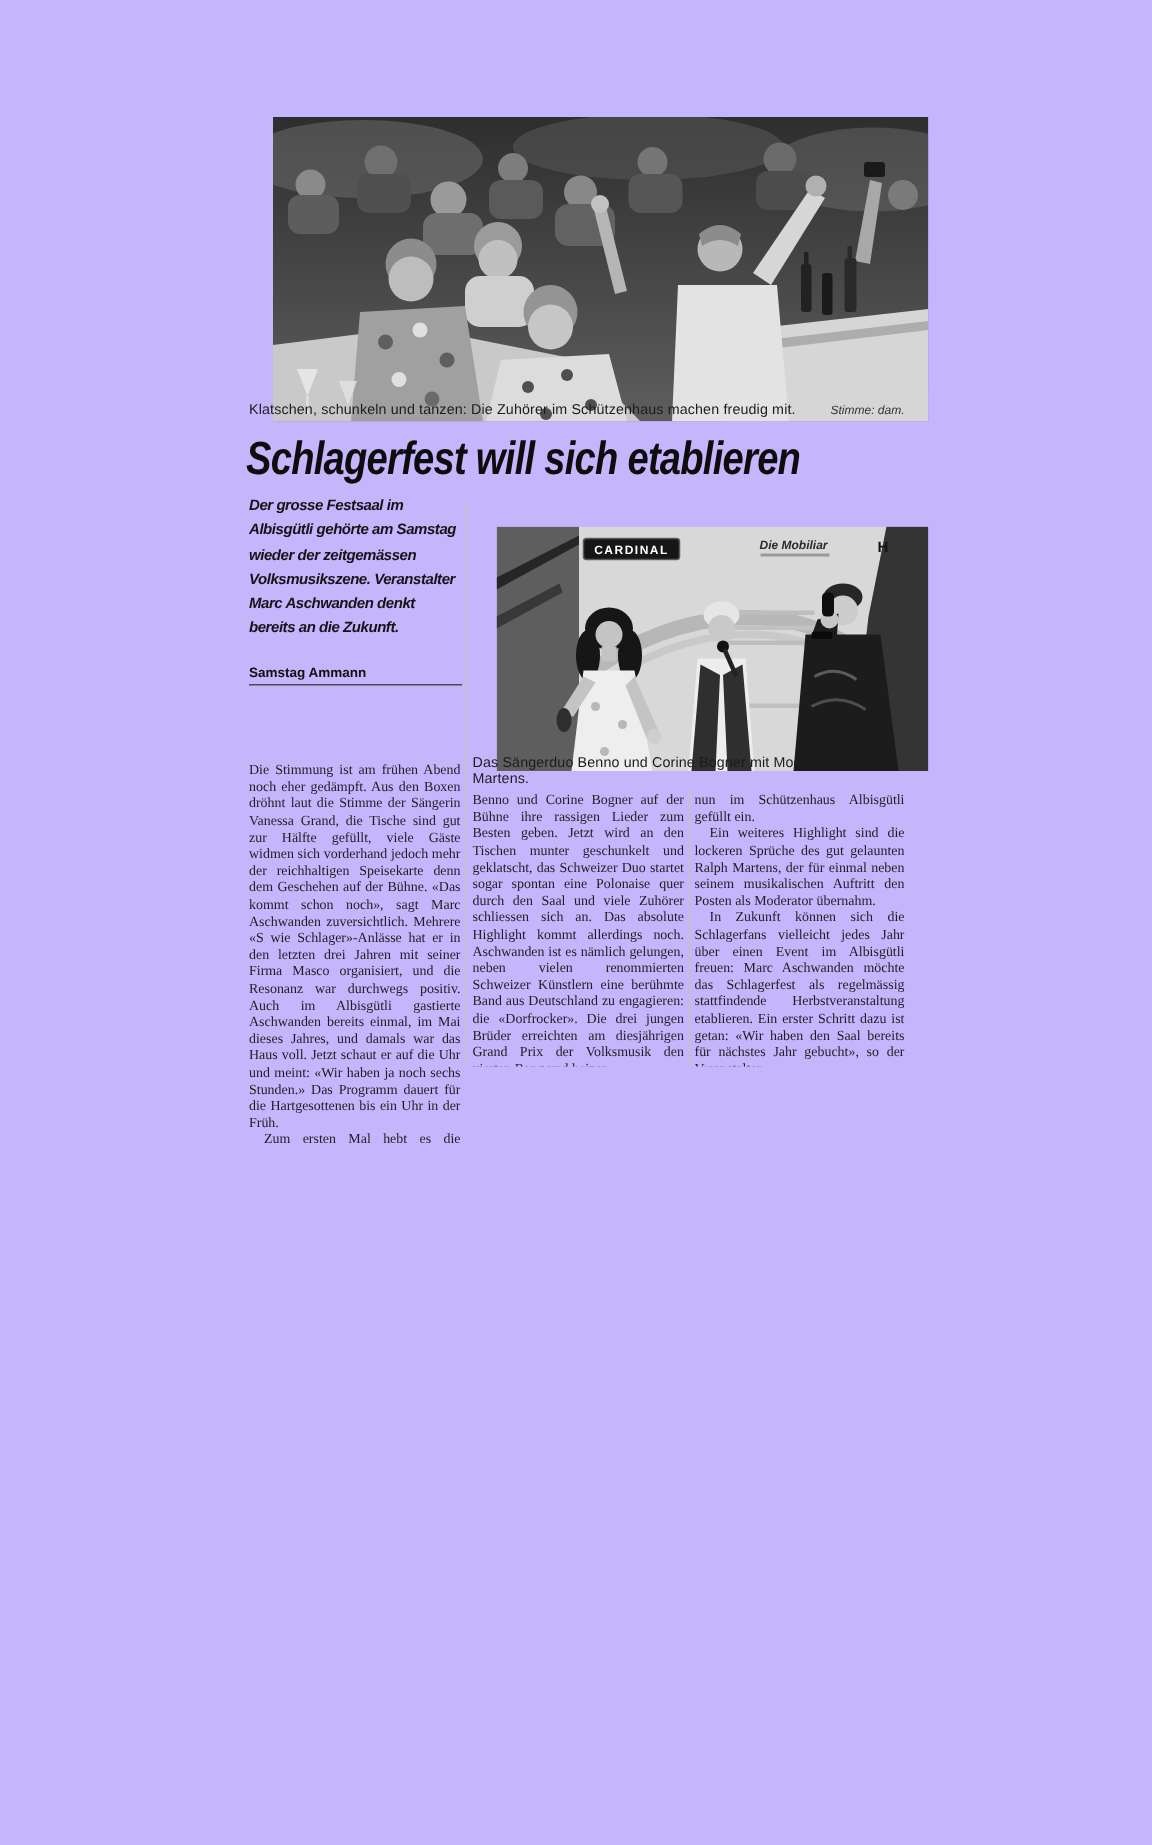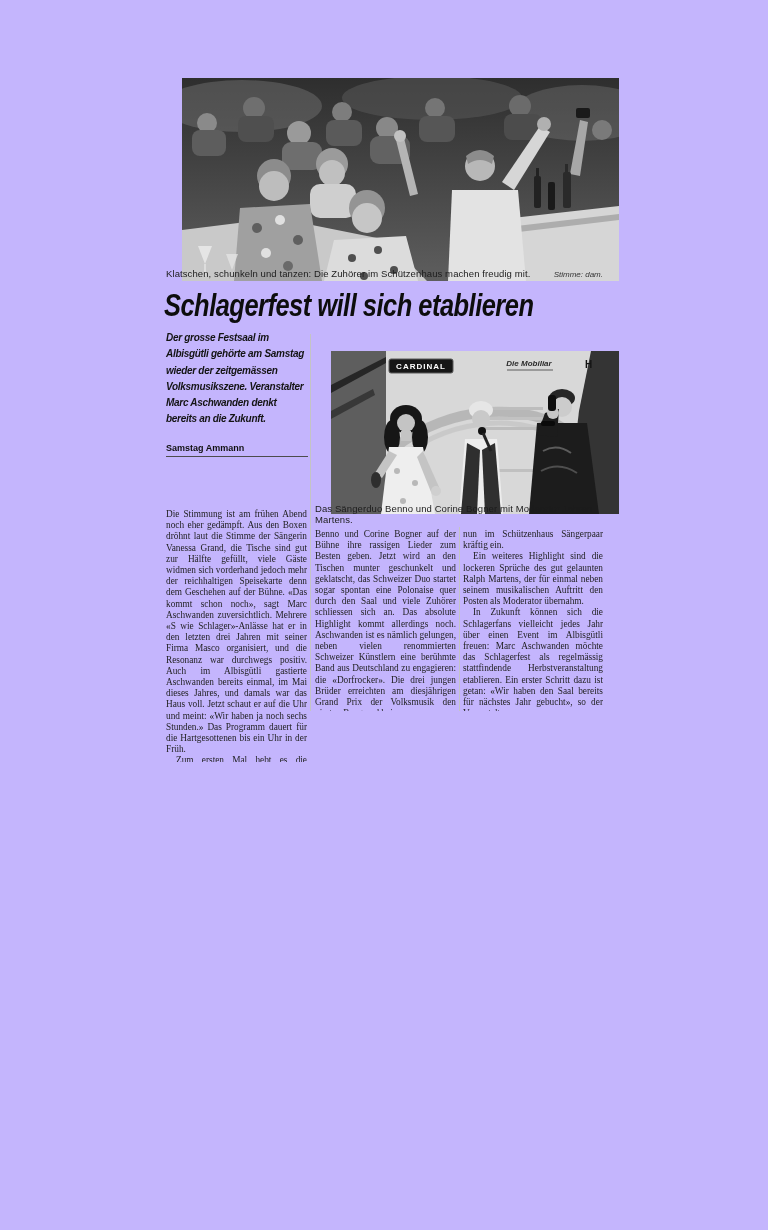--- a/index.html
+++ b/index.html
@@ -217,21 +217,21 @@
   <div class="abs cap2 caption">Das Sängerduo Benno und Corine Bogner mit Moderator Jahren Martens.</div>
 
   <div class="abs col col1">
     <p>Die Stimmung ist am frühen Abend noch eher gedämpft. Aus den Boxen dröhnt laut die Stimme der Sängerin Vanessa Grand, die Tische sind gut zur Hälfte gefüllt, viele Gäste widmen sich vorderhand jedoch mehr der reichhaltigen Speisekarte denn dem Geschehen auf der Bühne. «Das kommt schon noch», sagt Marc Aschwanden zuversichtlich. Mehrere «S wie Schlager»-Anlässe hat er in den letzten drei Jahren mit seiner Firma Masco organisiert, und die Resonanz war durchwegs positiv. Auch im Albisgütli gastierte Aschwanden bereits einmal, im Mai dieses Jahres, und damals war das Haus voll. Jetzt schaut er auf die Uhr und meint: «Wir haben ja noch sechs Stunden.» Das Programm dauert für die Hartgesottenen bis ein Uhr in der Früh.</p>
     <p>Zum ersten Mal hebt es die Zuhörer aus den Sitzen, als das Sängerpaar</p>
   </div>
   <div class="abs col col2">
     <p>Benno und Corine Bogner auf der Bühne ihre rassigen Lieder zum Besten geben. Jetzt wird an den Tischen munter geschunkelt und geklatscht, das Schweizer Duo startet sogar spontan eine Polonaise quer durch den Saal und viele Zuhörer schliessen sich an. Das absolute Highlight kommt allerdings noch. Aschwanden ist es nämlich gelungen, neben vielen renommierten Schweizer Künstlern eine berühmte Band aus Deutschland zu engagieren: die «Dorfrocker». Die drei jungen Brüder erreichten am diesjährigen Grand Prix der Volksmusik den vierten Rang und heizen</p>
   </div>
   <div class="abs col col3">
-    <p>nun im Schützenhaus Sängerpaar kräftig ein.</p>
+    <p>nun im Schützenhaus Albisgütli gefüllt ein.</p>
     <p>Ein weiteres Highlight sind die lockeren Sprüche des gut gelaunten Ralph Martens, der für einmal neben seinem musikalischen Auftritt den Posten als Moderator übernahm.</p>
     <p>In Zukunft können sich die Schlagerfans vielleicht jedes Jahr über einen Event im Albisgütli freuen: Marc Aschwanden möchte das Schlagerfest als regelmässig stattfindende Herbstveranstaltung etablieren. Ein erster Schritt dazu ist getan: «Wir haben den Saal bereits für nächstes Jahr gebucht», so der Veranstalter.</p>
   </div>
 
   <div class="abs vrule vrule1"></div>
   <div class="abs vrule vrule2"></div>
 
 </div>
 
 </body></html>

